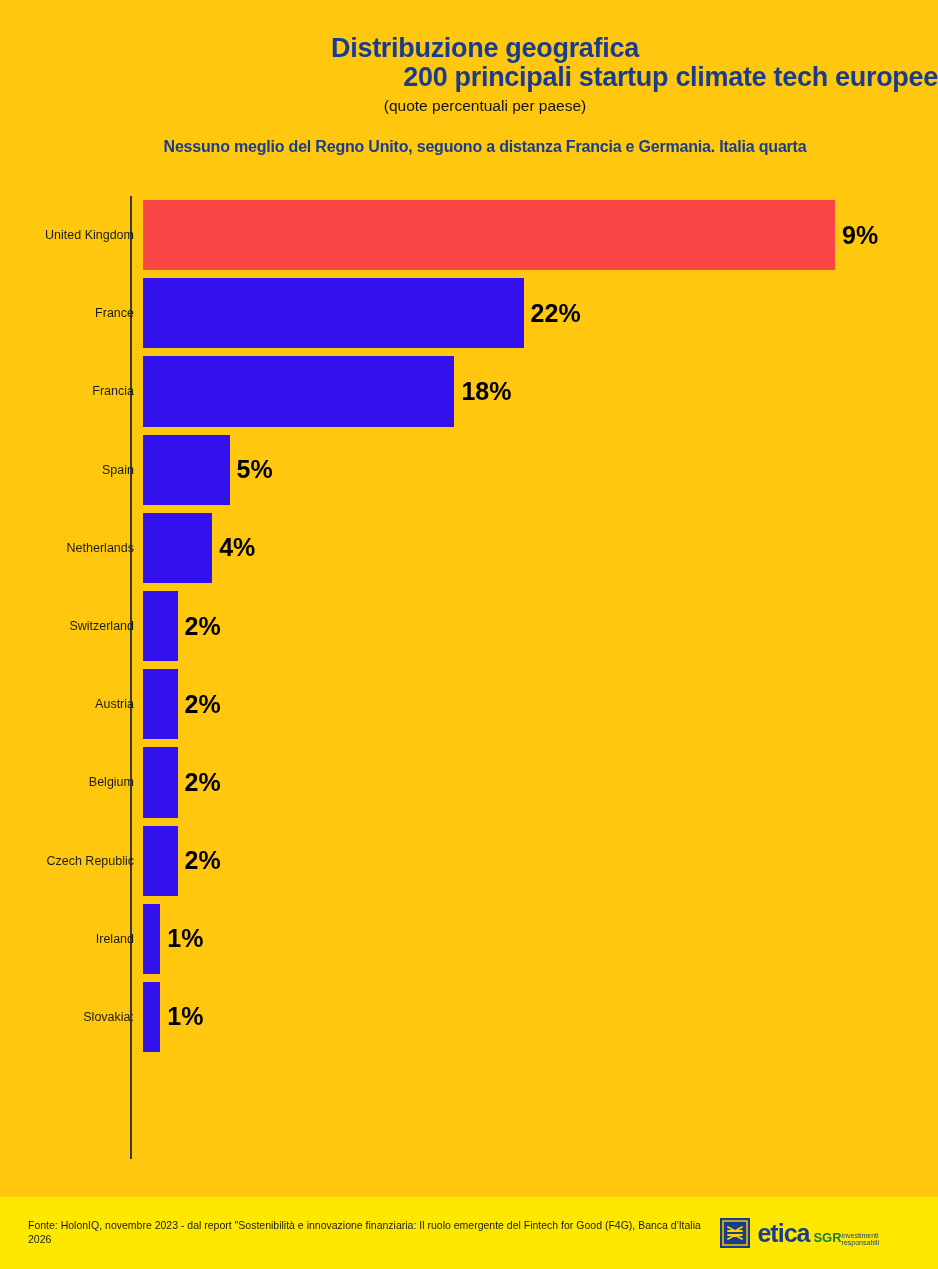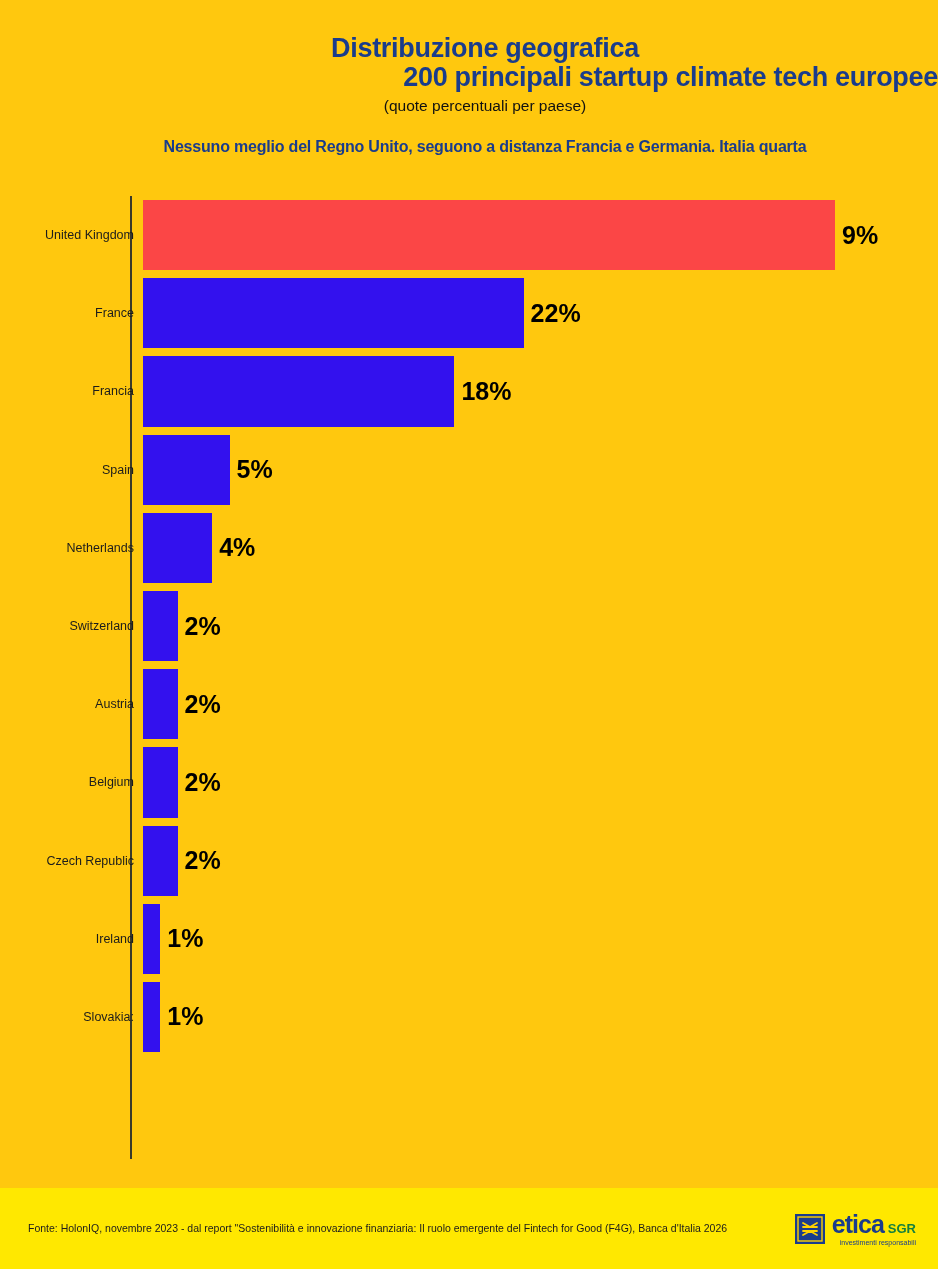--- a/index.html
+++ b/index.html
@@ -104,21 +104,21 @@
     white-space: nowrap;
     line-height: 1;
   }
 
   
   .footer {
     position: absolute;
     left: 0;
     bottom: 0;
     width: 938px;
-    height: 81px;
+    height: 72px;
     background: #FFE800;
     display: flex;
     align-items: center;
     justify-content: space-between;
   }
   .footer-source {
     font-size: 10.5px;
     color: #1c1c1c;
     padding-left: 28px;
     max-width: 760px;
@@ -132,21 +132,21 @@
   .logo-mark {
     width: 30px;
     height: 30px;
     background: #1A3C8C;
     position: relative;
     margin-right: 7px;
     flex: none;
   }
   .logo-text-block {
     display: flex;
-    flex-direction: column;
+    flex-direction: row;
     align-items: flex-start;
     line-height: 1;
   }
   .logo-row {
     display: flex;
     align-items: baseline;
   }
   .logo-word {
     font-size: 25px;
     font-weight: bold;

